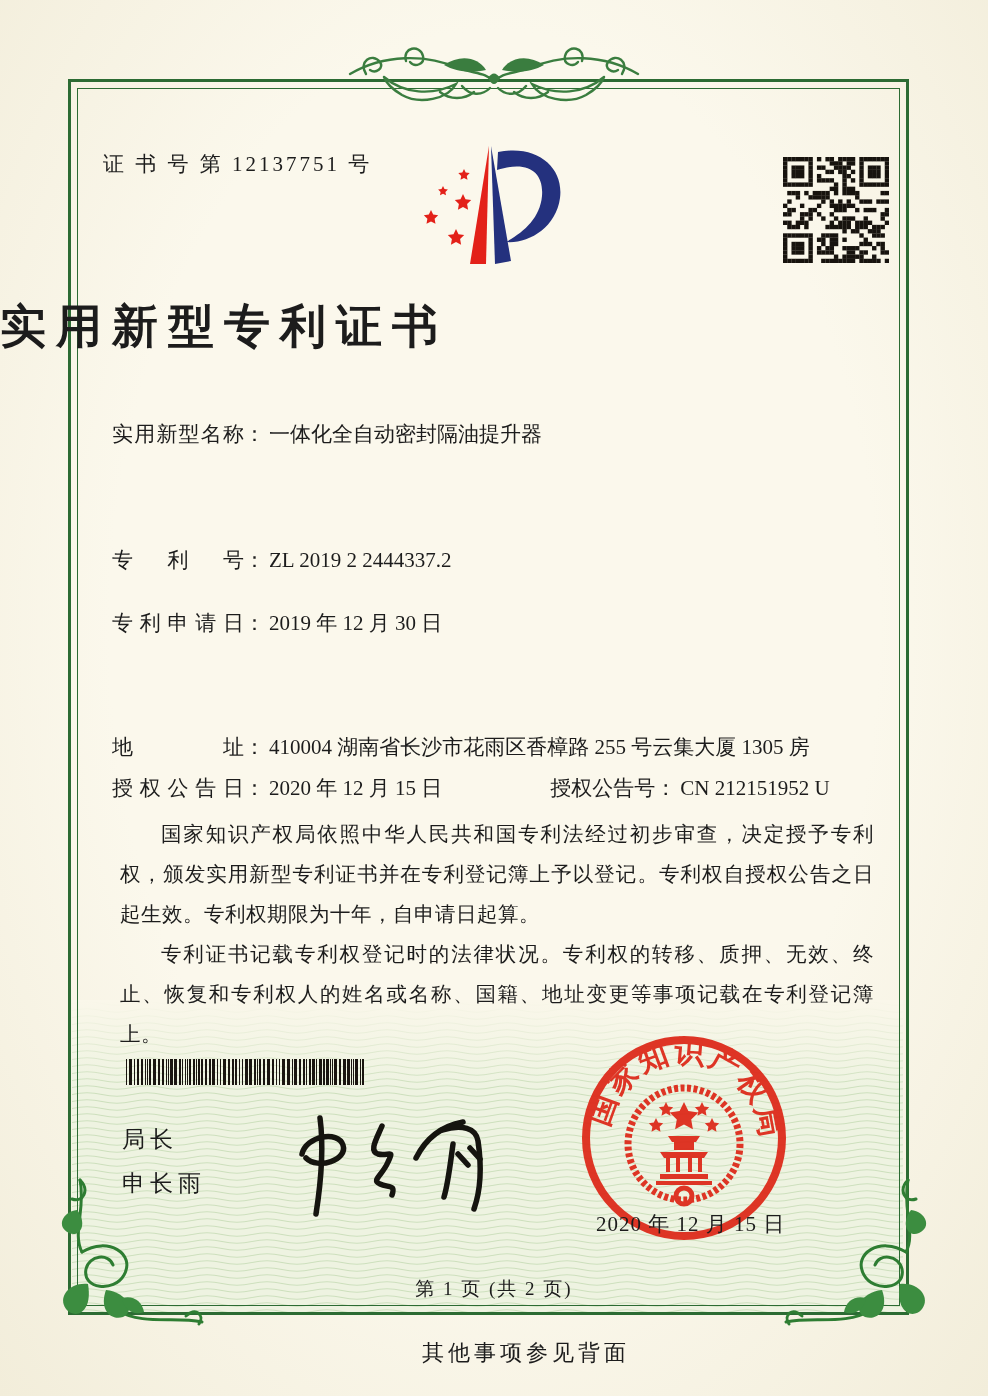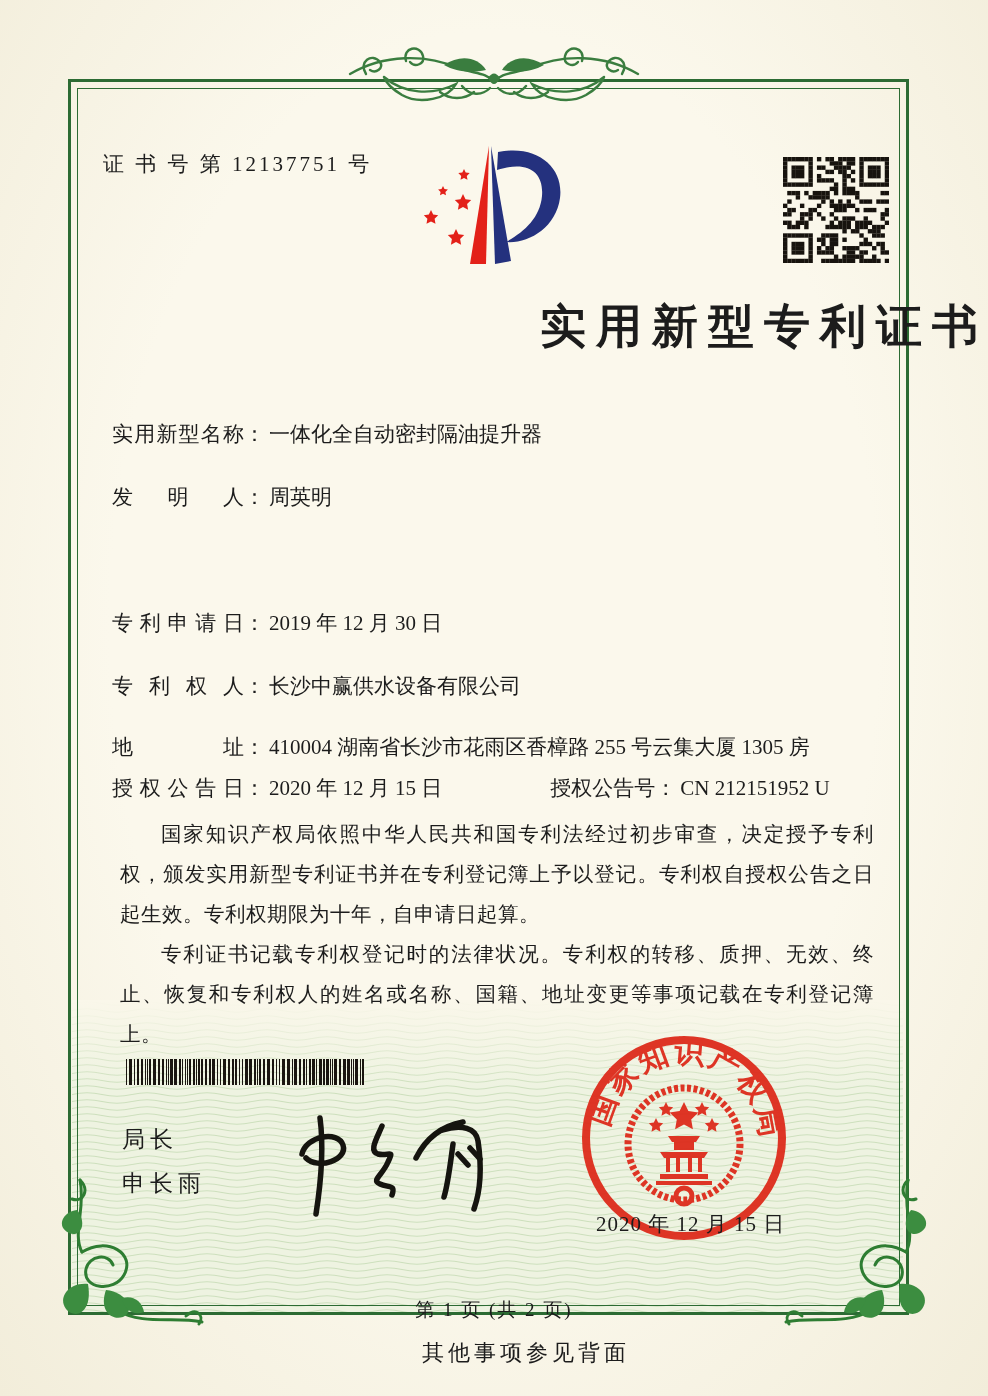--- a/index.html
+++ b/index.html
@@ -10,36 +10,36 @@
   }
   
   .border-outer{position:absolute;left:68px;top:79px;width:835px;height:1230px;border:3px solid #2c6b33;}
   .border-inner{position:absolute;left:77px;top:88px;width:821px;height:1216px;border:1px solid #2c6b33;}
   
   .guilloche{position:absolute;left:72px;top:1000px;width:831px;height:312px;z-index:0;}
   .content{position:absolute;inset:0;z-index:3;}
   .cert-no{position:absolute;left:103px;top:150px;font-size:21px;letter-spacing:3px;}
   .logo{position:absolute;left:420px;top:144px;width:150px;height:132px;}
   .qr{position:absolute;left:783px;top:157px;width:106px;height:106px;}
-  .title{position:absolute;left:0;top:296px;width:100%;text-align:right;
+  .title{position:absolute;left:0;top:296px;width:100%;text-align:left;
          font-size:46px;font-weight:bold;letter-spacing:10px;}
   .frow{position:absolute;left:112px;font-size:21px;white-space:nowrap;}
   .flabel{display:inline-block;width:132px;text-align:justify;text-align-last:justify;vertical-align:bottom;}
   .fcolon{display:inline-block;margin-right:4px;}
   .grp2{margin-left:108px;}
   .paras{position:absolute;left:120px;top:814px;width:754px;font-size:20.5px;line-height:40px;
          text-align:justify;letter-spacing:0.5px;}
   .paras p{margin:0;text-indent:2em;}
   .barcode{position:absolute;left:124px;top:1059px;width:246px;height:26px;}
   .officer-title{position:absolute;left:122px;top:1124px;font-size:23px;letter-spacing:5px;font-family:"Liberation Sans","DejaVu Sans",sans-serif;}
   .officer-name{position:absolute;left:122px;top:1168px;font-size:23px;letter-spacing:5px;font-family:"Liberation Sans","DejaVu Sans",sans-serif;}
   .signature{position:absolute;left:266px;top:1096px;width:232px;height:128px;}
   .seal{position:absolute;left:578px;top:1032px;width:212px;height:212px;mix-blend-mode:multiply;opacity:.95;z-index:4;}
   .seal-date{position:absolute;left:596px;top:1210px;font-size:21px;letter-spacing:1px;z-index:5;}
-  .page-info{position:absolute;left:0;top:1276px;width:100%;text-align:center;font-size:19px;letter-spacing:2px;margin-top:21px;}
+  .page-info{position:absolute;left:0;top:1276px;width:100%;text-align:center;font-size:19px;letter-spacing:2px;}
   .back-note{position:absolute;left:0;top:1338px;width:100%;text-align:center;font-size:22px;letter-spacing:4px;padding-left:32px;}
   .orn-top{position:absolute;left:344px;top:44px;width:300px;height:64px;z-index:2;}
   .orn-bl{position:absolute;left:52px;top:1178px;width:152px;height:152px;z-index:2;}
   .orn-br{position:absolute;left:784px;top:1178px;width:152px;height:152px;z-index:2;transform:scaleX(-1);}
 </style>
 </head>
 <body>
 
 <div class="page">
 
@@ -438,28 +438,25 @@
           <rect x="89.04" y="101.76" width="4.390000000000001" height="4.390000000000001" fill="#17130e"></rect>
           <rect x="93.28" y="101.76" width="4.390000000000001" height="4.390000000000001" fill="#17130e"></rect>
           <rect x="101.76" y="101.76" width="4.390000000000001" height="4.390000000000001" fill="#17130e"></rect>
         </svg></div>
 
     <div class="title">实用新型专利证书</div>
 
     <div class="frow" style="top:420px">
       <span class="flabel">实用新型名称</span><span class="fcolon">：</span><span>一体化全自动密封隔油提升器</span>
     </div>
-    <div class="frow" style="top:483px">
-      <span class="flabel">发明人</span><span class="fcolon">：</span><span>周英明</span>
+    <div class="frow" style="top:546px">
+      <span class="flabel">专利号</span><span class="fcolon">：</span><span>ZL 2019 2 2444337.2</span>
     </div>
     <div class="frow" style="top:609px">
       <span class="flabel">专利申请日</span><span class="fcolon">：</span><span>2019 年 12 月 30 日</span>
-    </div>
-    <div class="frow" style="top:672px">
-      <span class="flabel">专利权人</span><span class="fcolon">：</span><span>长沙中赢供水设备有限公司</span>
     </div>
     <div class="frow" style="top:733px">
       <span class="flabel">地址</span><span class="fcolon">：</span><span>410004 湖南省长沙市花雨区香樟路 255 号云集大厦 1305 房</span>
     </div>
     <div class="frow" style="top:774px">
       <span class="flabel">授权公告日</span><span class="fcolon">：</span><span>2020 年 12 月 15 日</span><span class="grp2">授权公告号</span><span class="fcolon">：</span><span>CN 212151952 U</span>
     </div>
 
     <div class="paras">
       <p>国家知识产权局依照中华人民共和国专利法经过初步审查，决定授予专利权，颁发实用新型专利证书并在专利登记簿上予以登记。专利权自授权公告之日起生效。专利权期限为十年，自申请日起算。</p>

